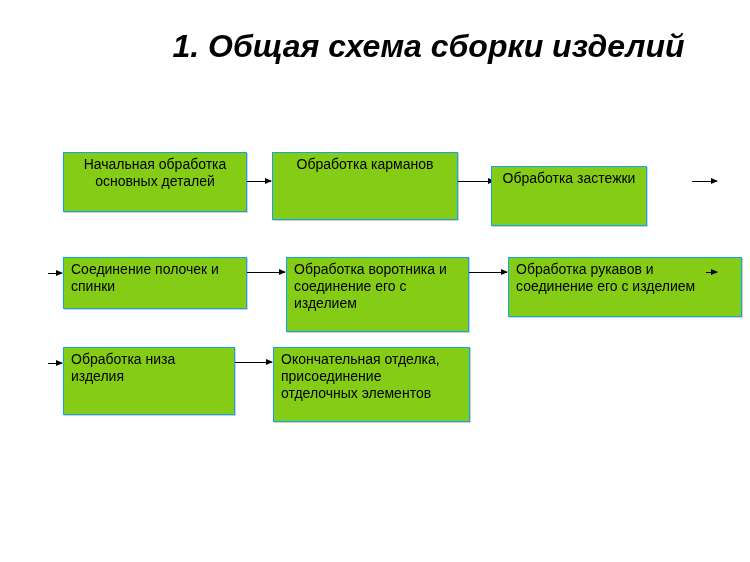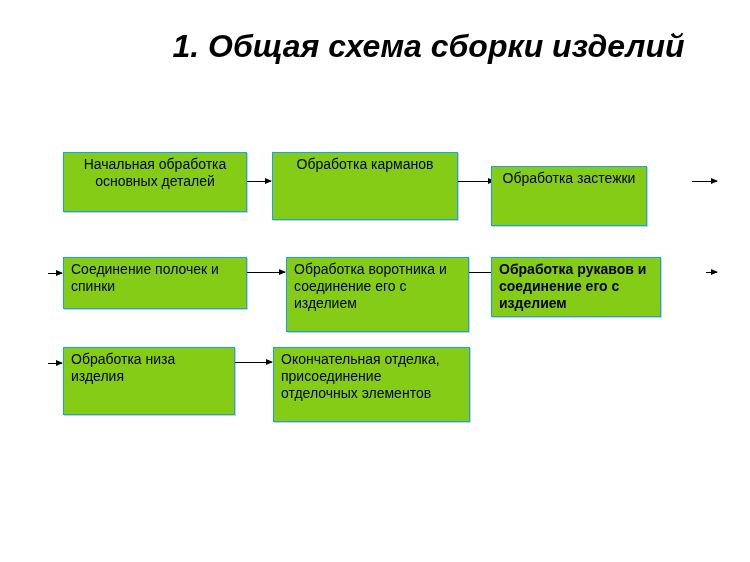--- a/index.html
+++ b/index.html
@@ -50,21 +50,21 @@
 <div class="box" style="left:63px; top:257px; width:184px; height:52px;">
   <span>Соединение полочек и спинки</span>
 </div>
 <div class="arrow" style="left:247px; top:272px; width:38px;"></div>
 
 <div class="box" style="left:286px; top:257px; width:183px; height:75px;">
   <span>Обработка воротника и соединение его с изделием</span>
 </div>
 <div class="arrow" style="left:469px; top:272px; width:38px;"></div>
 
-<div class="box" style="left:491px; top:257px; width:170px; height:60px;font-weight:bold;">
+<div class="box" style="left:508px; top:257px; width:234px; height:60px;">
   <span>Обработка рукавов и соединение его с изделием</span>
 </div>
 <div class="arrow" style="left:706px; top:272px; width:11px;"></div>
 
 <div class="arrow" style="left:48px; top:363px; width:14px;"></div>
 <div class="box" style="left:63px; top:347px; width:172px; height:68px;">
   <span>Обработка низа изделия</span>
 </div>
 <div class="arrow" style="left:235px; top:362px; width:37px;"></div>
 

